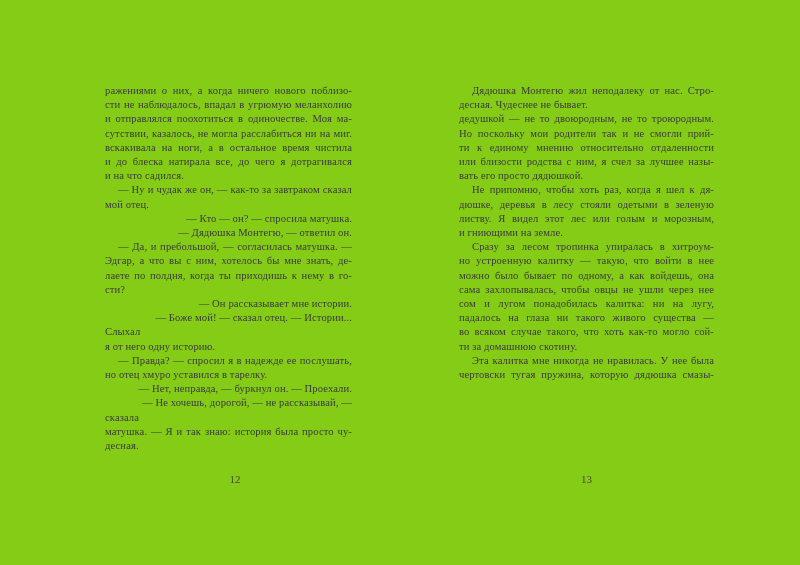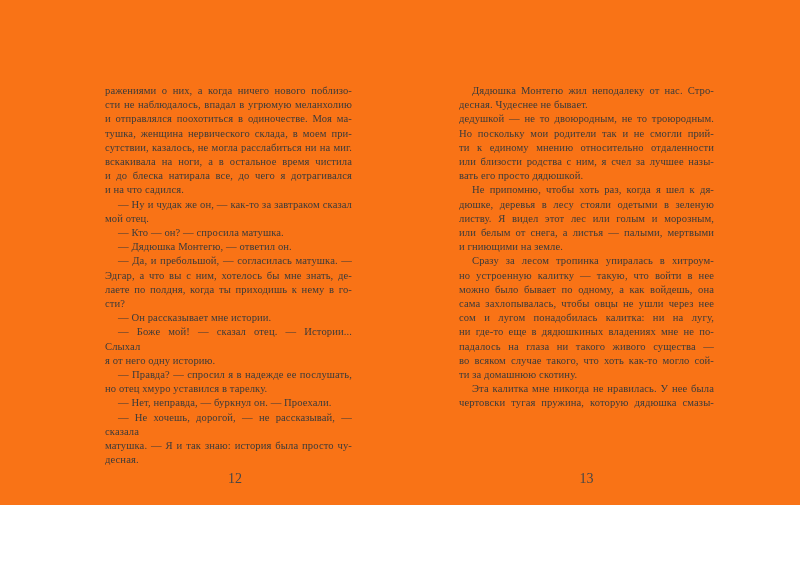--- a/index.html
+++ b/index.html
@@ -2,22 +2,22 @@
 <html lang="ru"><head>
 <meta charset="utf-8">
 <style>
   html, body {
     margin: 0;
     padding: 0;
   }
   .spread {
     position: relative;
     width: 800px;
-    height: 505px;
-    background: #f97316;
+    height: 565px;
+    background: #84cc16;
     overflow: hidden;
     font-family: "Liberation Serif", "DejaVu Serif", serif;
   }
   .text-block {
     position: absolute;
     top: 84px;
   }
   .text-block.left  { left: 105px; width: 247px; }
   .text-block.right { left: 459px; width: 255px; }
   .line {
@@ -25,43 +25,42 @@
     line-height: 14.2px;
     color: #3b3b3b;
     text-align: left;
     white-space: normal;
     letter-spacing: 0.1px;
   }
   .line.j {
     text-align: justify;
     text-align-last: justify;
   }
-  .line.ind { text-indent: 13px; }
+  .line.ind { text-indent: 13px; text-align: right; }
   .page-number {
     position: absolute;
     top: 474px;
-    font-size: 14px;
+    font-size: 11px;
     line-height: 10px;
     color: #474747;
     text-align: center;
   }
   .page-number.left  { left: 105px; width: 260px; }
   .page-number.right { left: 459px; width: 255px; }
 </style>
 </head>
 <body>
 
 <div class="spread">
 
   <div class="text-block left">
     <div>
         <div class="line j">ражениями о них, а когда ничего нового поблизо-</div>
         <div class="line j">сти не наблюдалось, впадал в угрюмую меланхолию</div>
         <div class="line j">и отправлялся поохотиться в одиночестве. Моя ма-</div>
-        <div class="line j">тушка, женщина нервического склада, в моем при-</div>
         <div class="line j">сутствии, казалось, не могла расслабиться ни на миг.</div>
         <div class="line j">вскакивала на ноги, а в остальное время чистила</div>
         <div class="line j">и до блеска натирала все, до чего я дотрагивался</div>
         <div class="line">и на что садился.</div>
         <div class="line j ind">— Ну и чудак же он, — как-то за завтраком сказал</div>
         <div class="line">мой отец.</div>
         <div class="line ind">— Кто — он? — спросила матушка.</div>
         <div class="line ind">— Дядюшка Монтегю, — ответил он.</div>
         <div class="line j ind">— Да, и пребольшой, — согласилась матушка. —</div>
         <div class="line j">Эдгар, а что вы с ним, хотелось бы мне знать, де-</div>
@@ -84,28 +83,26 @@
         <div class="line j ind">Дядюшка Монтегю жил неподалеку от нас. Стро-</div>
         <div class="line">десная. Чудеснее не бывает.</div>
         <div class="line j">дедушкой — не то двоюродным, не то троюродным.</div>
         <div class="line j">Но поскольку мои родители так и не смогли прий-</div>
         <div class="line j">ти к единому мнению относительно отдаленности</div>
         <div class="line j">или близости родства с ним, я счел за лучшее назы-</div>
         <div class="line">вать его просто дядюшкой.</div>
         <div class="line j ind">Не припомню, чтобы хоть раз, когда я шел к дя-</div>
         <div class="line j">дюшке, деревья в лесу стояли одетыми в зеленую</div>
         <div class="line j">листву. Я видел этот лес или голым и морозным,</div>
-        <div class="line j">или белым от снега, а листья — палыми, мертвыми</div>
         <div class="line">и гниющими на земле.</div>
         <div class="line j ind">Сразу за лесом тропинка упиралась в хитроум-</div>
         <div class="line j">но устроенную калитку — такую, что войти в нее</div>
         <div class="line j">можно было бывает по одному, а как войдешь, она</div>
         <div class="line j">сама захлопывалась, чтобы овцы не ушли через нее</div>
         <div class="line j">сом и лугом понадобилась калитка: ни на лугу,</div>
-        <div class="line j">ни где-то еще в дядюшкиных владениях мне не по-</div>
         <div class="line j">падалось на глаза ни такого живого существа —</div>
         <div class="line j">во всяком случае такого, что хоть как-то могло сой-</div>
         <div class="line">ти за домашнюю скотину.</div>
         <div class="line j ind">Эта калитка мне никогда не нравилась. У нее была</div>
         <div class="line j">чертовски тугая пружина, которую дядюшка смазы-</div>
       </div>
   </div>
 
   <div class="page-number left">12</div>
 

